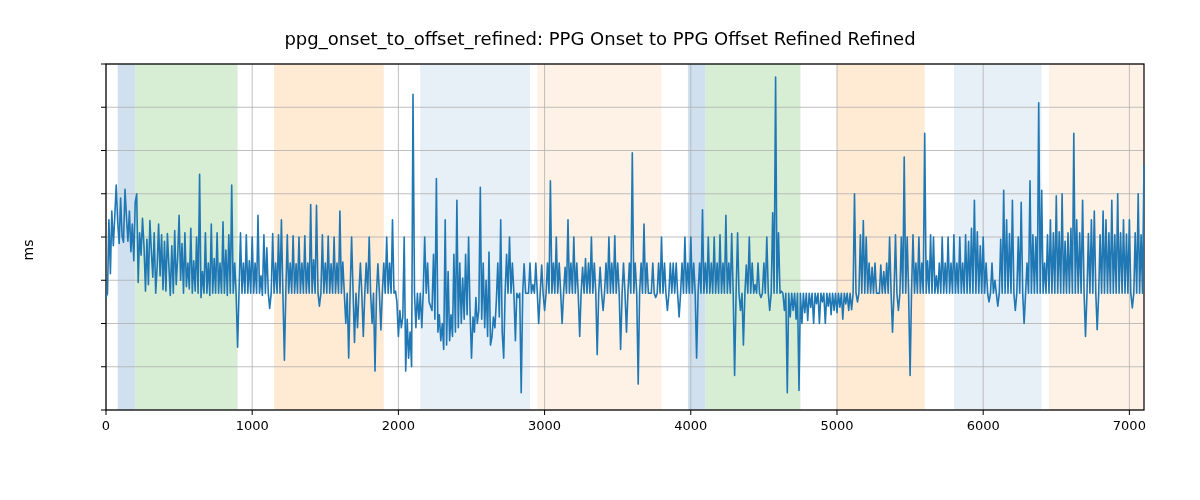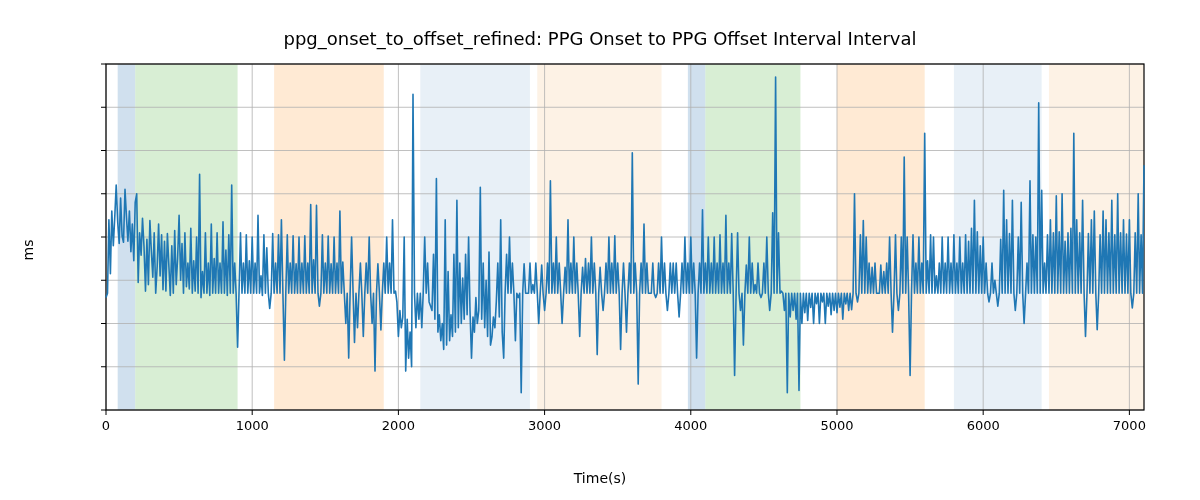--- a/index.html
+++ b/index.html
@@ -51,23 +51,22 @@
   }
   .tick-label {
     font-size: 13px;
     fill: #000;
   }
 </style>
 </head>
 <body>
 
 <div class="figure">
-  <div class="title">ppg_onset_to_offset_refined: PPG Onset to PPG Offset Interval Interval</div>
+  <div class="title">ppg_onset_to_offset_refined: PPG Onset to PPG Offset Refined Refined</div>
   <div class="ylabel">ms</div>
-  <div class="xlabel">Time(s)</div>
   <svg class="axes" viewBox="0 0 1050 380" preserveAspectRatio="none">
       <rect x="17.695774647887326" y="4" width="17.543661971830986" height="346" fill="#a9c6e0" fill-opacity="0.55"></rect>
       <rect x="35.23943661971831" y="4" width="102.33802816901408" height="346" fill="#b8e0b0" fill-opacity="0.55"></rect>
       <rect x="174.1267605633803" y="4" width="109.64788732394362" height="346" fill="#ffd8b0" fill-opacity="0.55"></rect>
       <rect x="320.32394366197184" y="4" width="109.64788732394368" height="346" fill="#d6e4f0" fill-opacity="0.55"></rect>
       <rect x="437.28169014084506" y="4" width="124.26760563380276" height="346" fill="#fce8d0" fill-opacity="0.55"></rect>
       <rect x="587.8647887323943" y="4" width="17.543661971831057" height="346" fill="#a9c6e0" fill-opacity="0.55"></rect>
       <rect x="605.4084507042254" y="4" width="95.02816901408448" height="346" fill="#b8e0b0" fill-opacity="0.55"></rect>
       <rect x="736.9859154929577" y="4" width="87.71830985915494" height="346" fill="#ffd8b0" fill-opacity="0.55"></rect>
       <rect x="853.943661971831" y="4" width="87.71830985915494" height="346" fill="#d6e4f0" fill-opacity="0.55"></rect>

